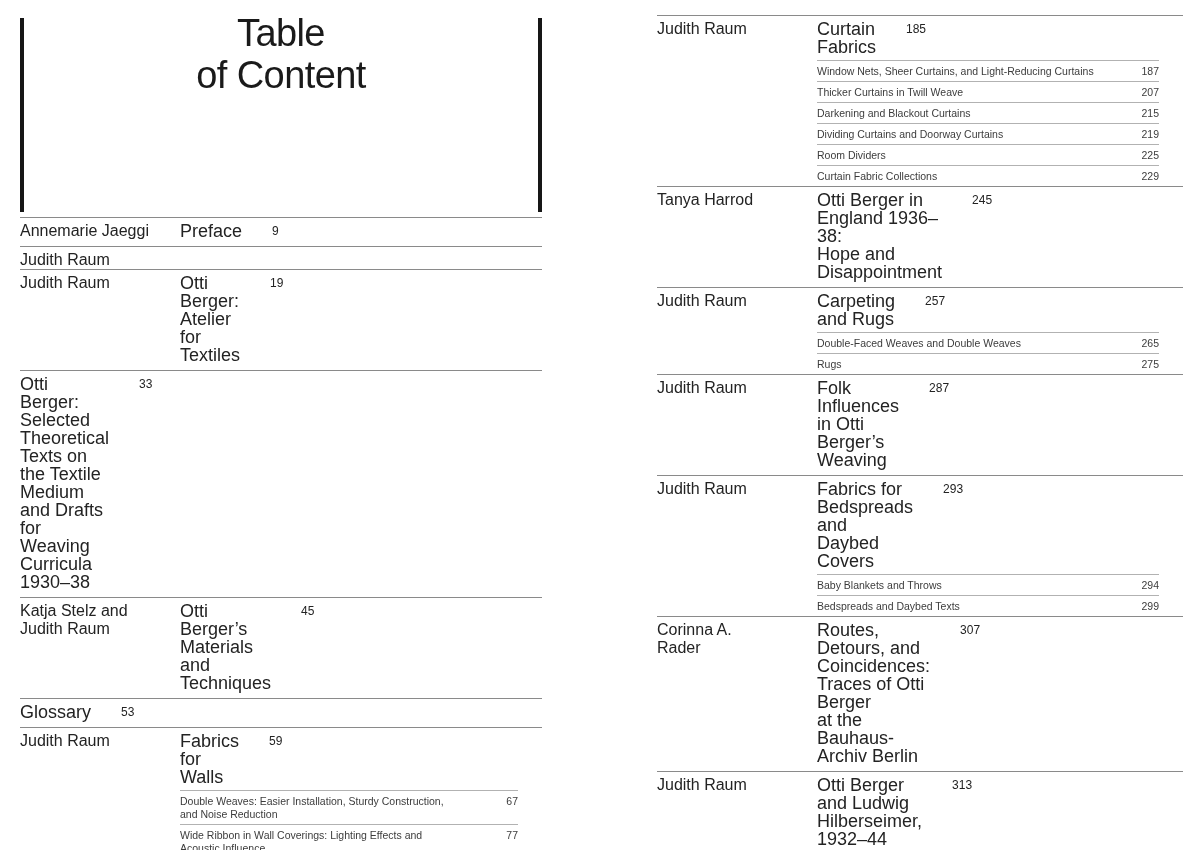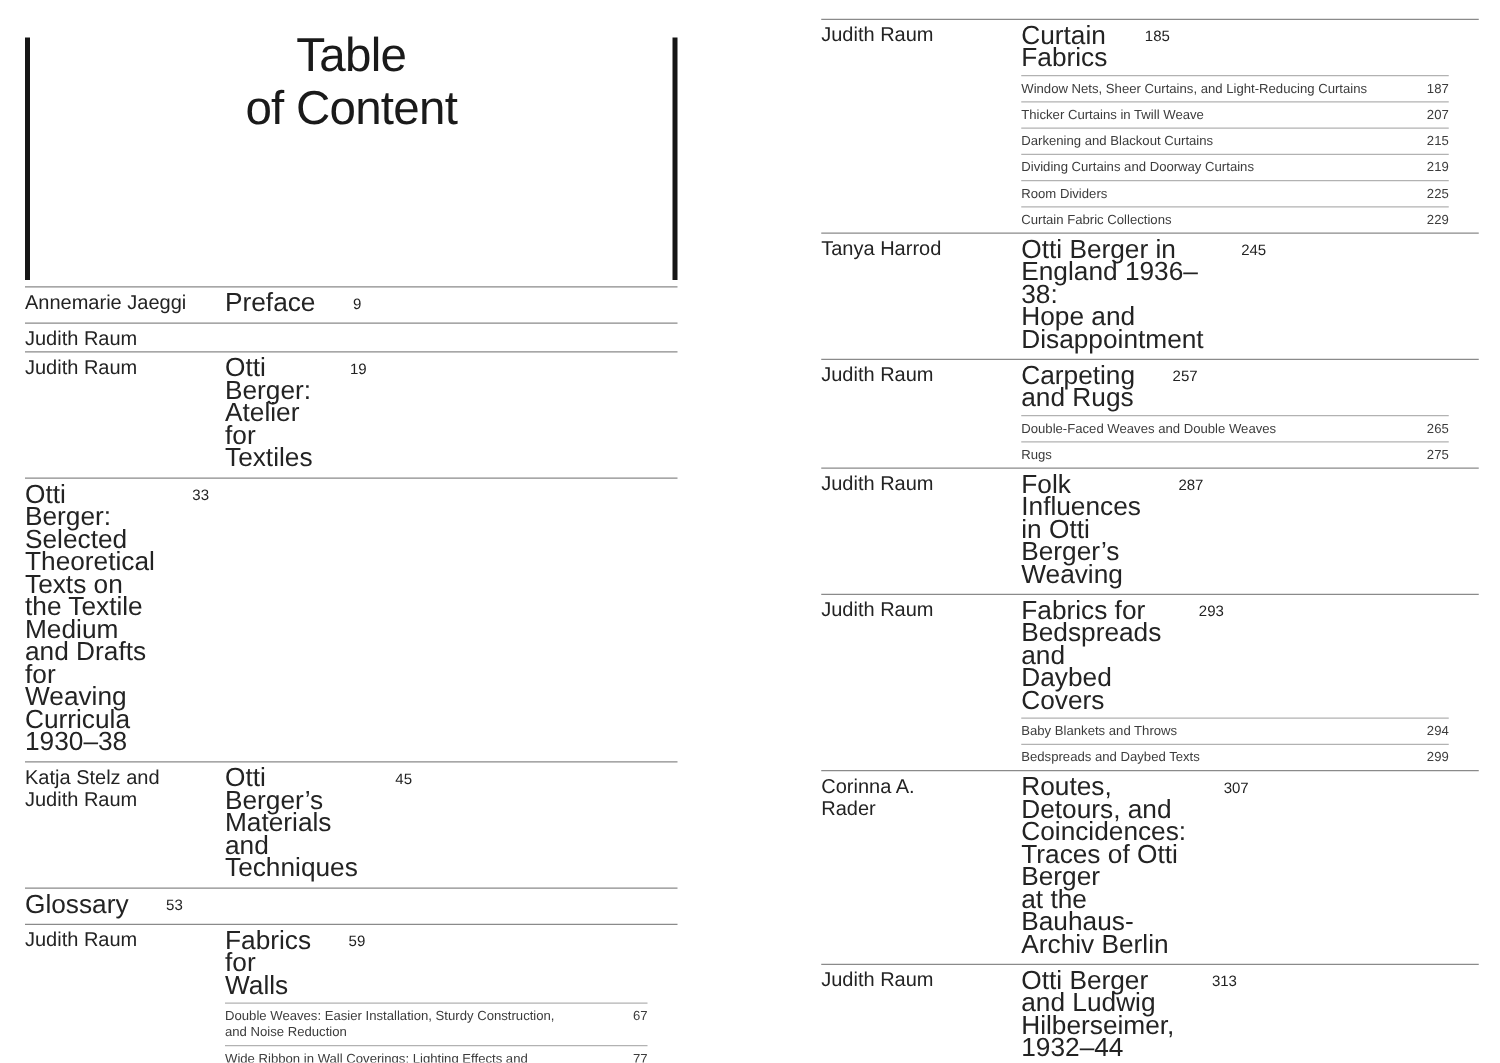--- a/index.html
+++ b/index.html
@@ -26,21 +26,21 @@
   .vbar {
     position: absolute;
     top: 18px;
     width: 4px;
     height: 194px;
     background: #161616;
   }
   .vbar.left  { left: 0; }
   .vbar.right { right: 0; }
   .toc-title {
-    margin: 12px;
+    margin: 0;
     padding-top: 12px;
     text-align: center;
     font-size: 38px;
     line-height: 42px;
     font-weight: 400;
     letter-spacing: -0.6px;
     color: #1a1a1a;
     white-space: pre-line;
   }
 
@@ -61,21 +61,21 @@
   }
   .entry-main { flex: 1; min-width: 0; display: flex; flex-direction: column; }
   .title-row {
     display: flex;
     align-items: flex-start;
     padding: 4px 0 6px 0;
   }
   .title-row.pre-sub { padding-bottom: 4px; }
   .title-row .title {
     flex: 1;
-    font-size: 21px;
+    font-size: 18px;
     line-height: 18px;
     white-space: pre-line;
     color: #232323;
   }
   .title-row .page {
     margin-left: 10px;
     font-size: 12px;
     line-height: 18px;
     color: #232323;
     text-align: right;

